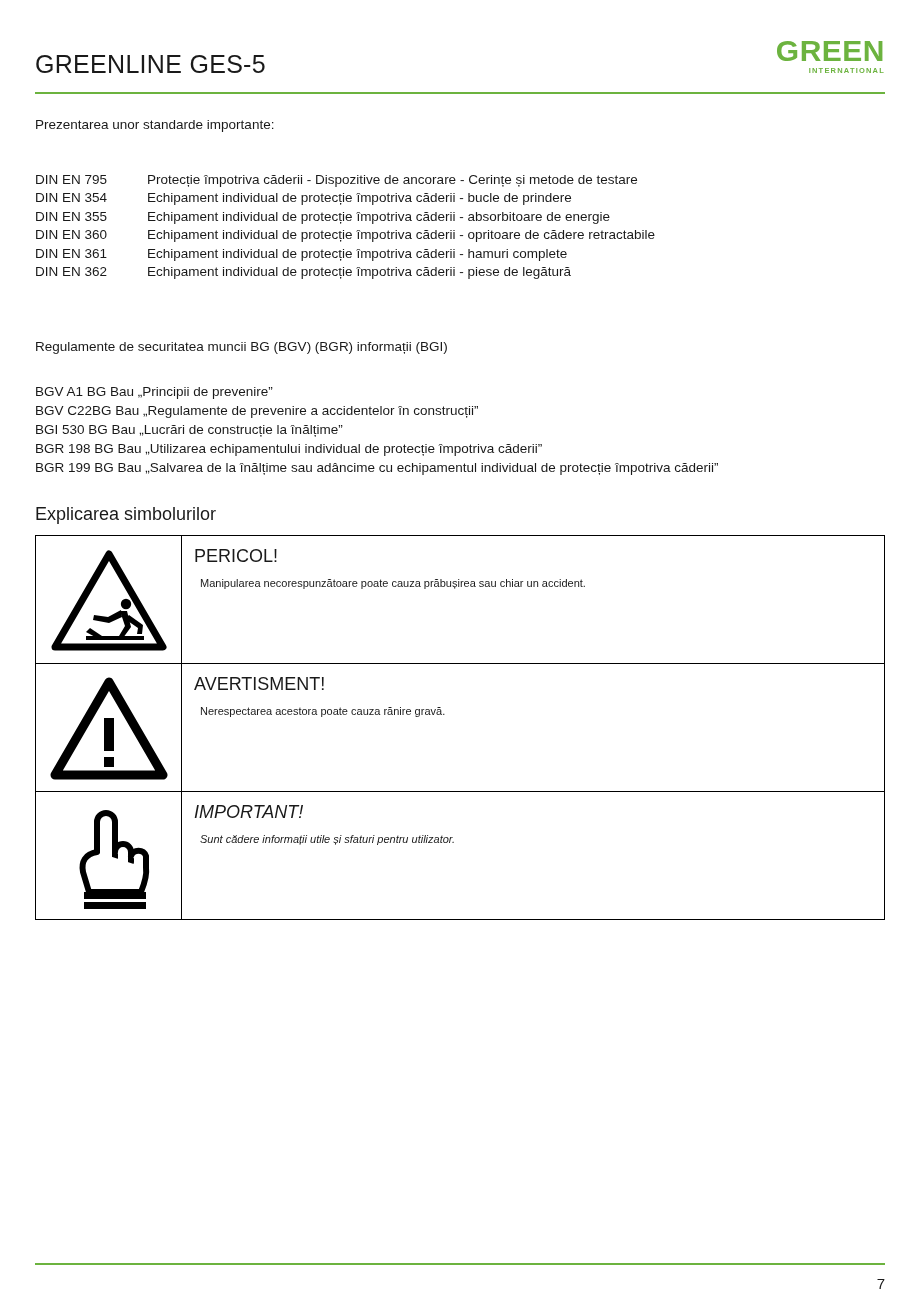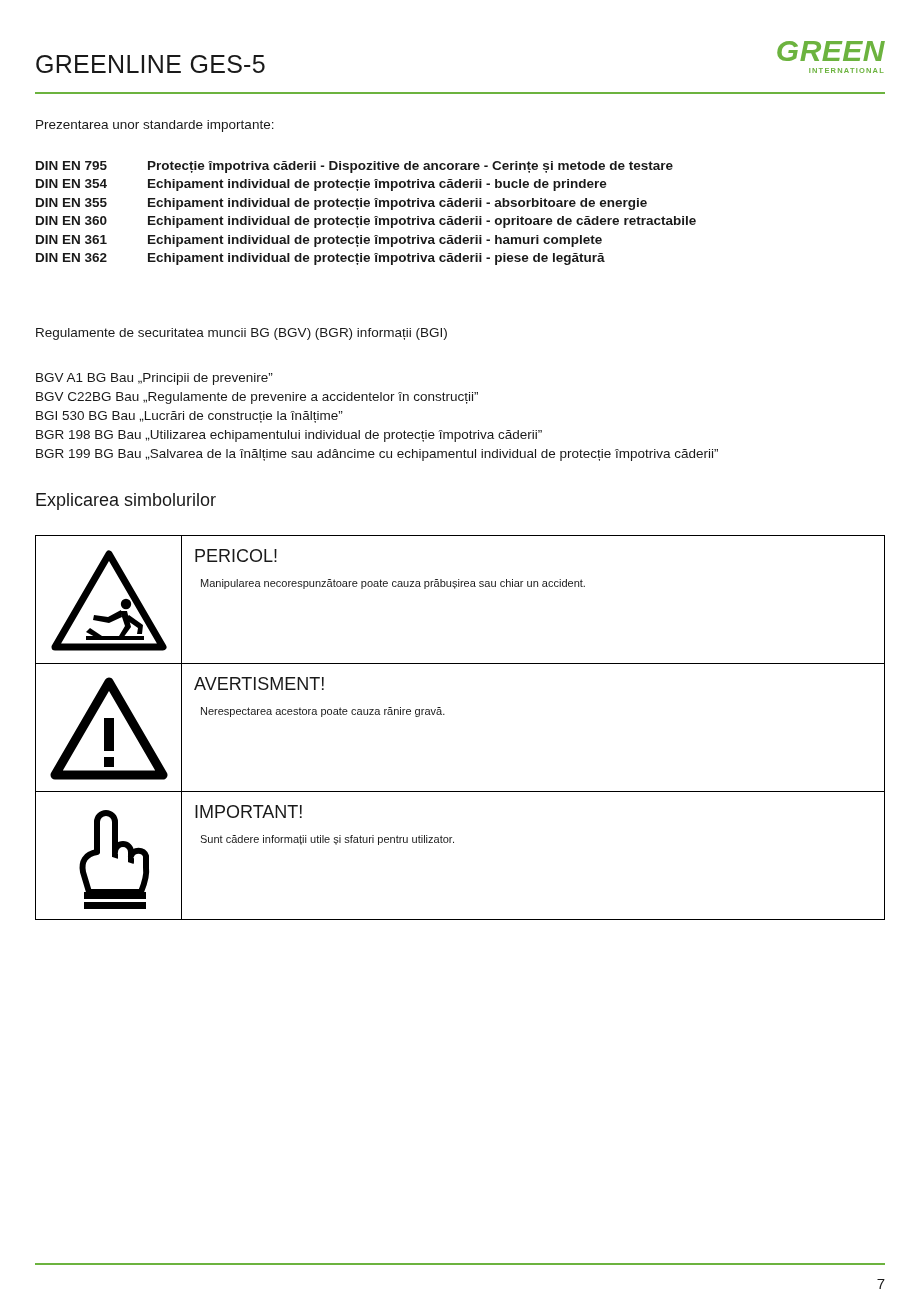--- a/index.html
+++ b/index.html
@@ -44,21 +44,20 @@
     right: 0;
     top: -2px;
     text-align: right;
     line-height: 1;
   }
   .logo-main {
     font-size: 30px;
     font-weight: bold;
     color: #6cb33f;
     letter-spacing: 0.5px;
-    font-style: italic;
   }
   .logo-sub {
     font-size: 7.5px;
     font-weight: bold;
     color: #6cb33f;
     letter-spacing: 1.2px;
     margin-top: 1px;
   }
   .header-rule {
     position: absolute;
@@ -78,23 +77,22 @@
     font-size: 13.5px;
     line-height: 18.5px;
   }
   .para {
     margin: 12px 0 0 0;
   }
   .intro {
     padding-top: 0px;
   }
   .std-table {
-    margin-top: 22px;
+    margin-top: 36px;
     border-collapse: collapse;
-    font-weight: bold;
   }
   .std-table td {
     padding: 0 0 0 0;
     font-size: 13.5px;
     line-height: 18.5px;
     vertical-align: top;
     white-space: nowrap;
   }
   .std-code {
     width: 112px;
@@ -121,21 +119,21 @@
     top: 535px;
     width: 850px;
     border: 1.5px solid #000;
     box-sizing: border-box;
   }
   .sym-row {
     display: flex;
     border-bottom: 1.5px solid #000;
     min-height: 127px;
   }
-  .sym-row.last { border-bottom: none; }
+  .sym-row.last { border-bottom: none; font-style: italic; }
   .sym-icon {
     width: 146px;
     min-width: 146px;
     border-right: 1.5px solid #000;
     display: flex;
     align-items: center;
     justify-content: center;
     box-sizing: border-box;
   }
   .sym-body {

